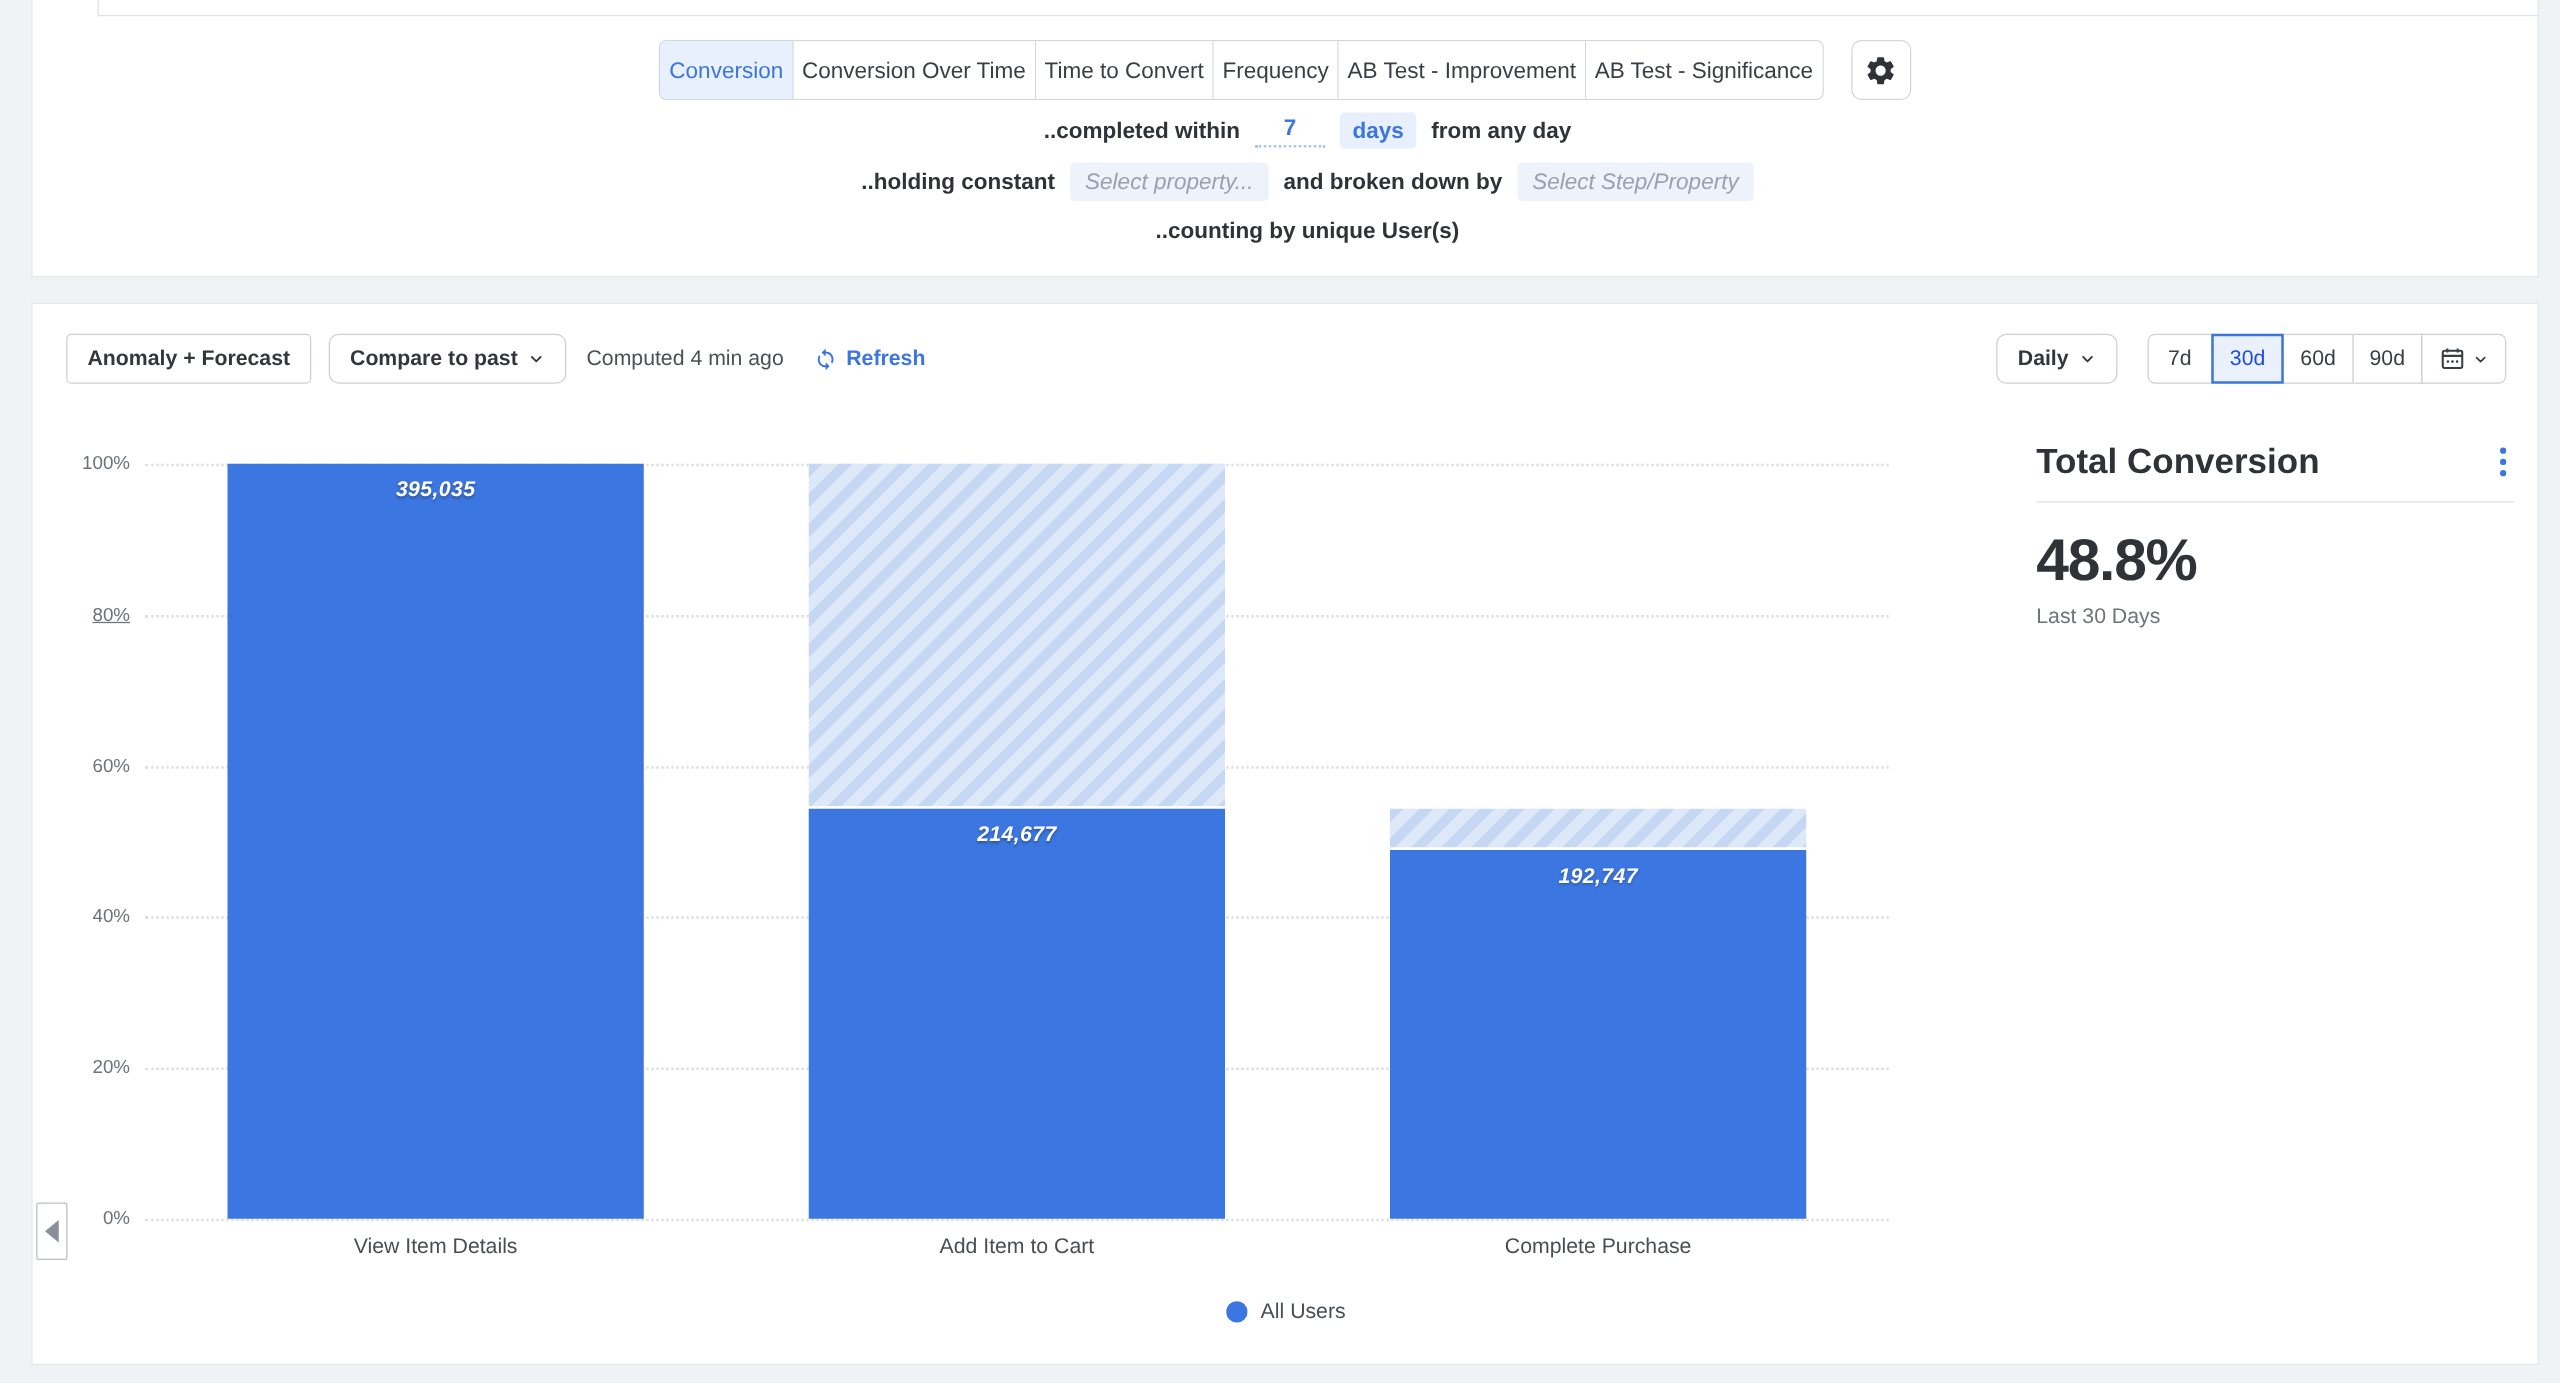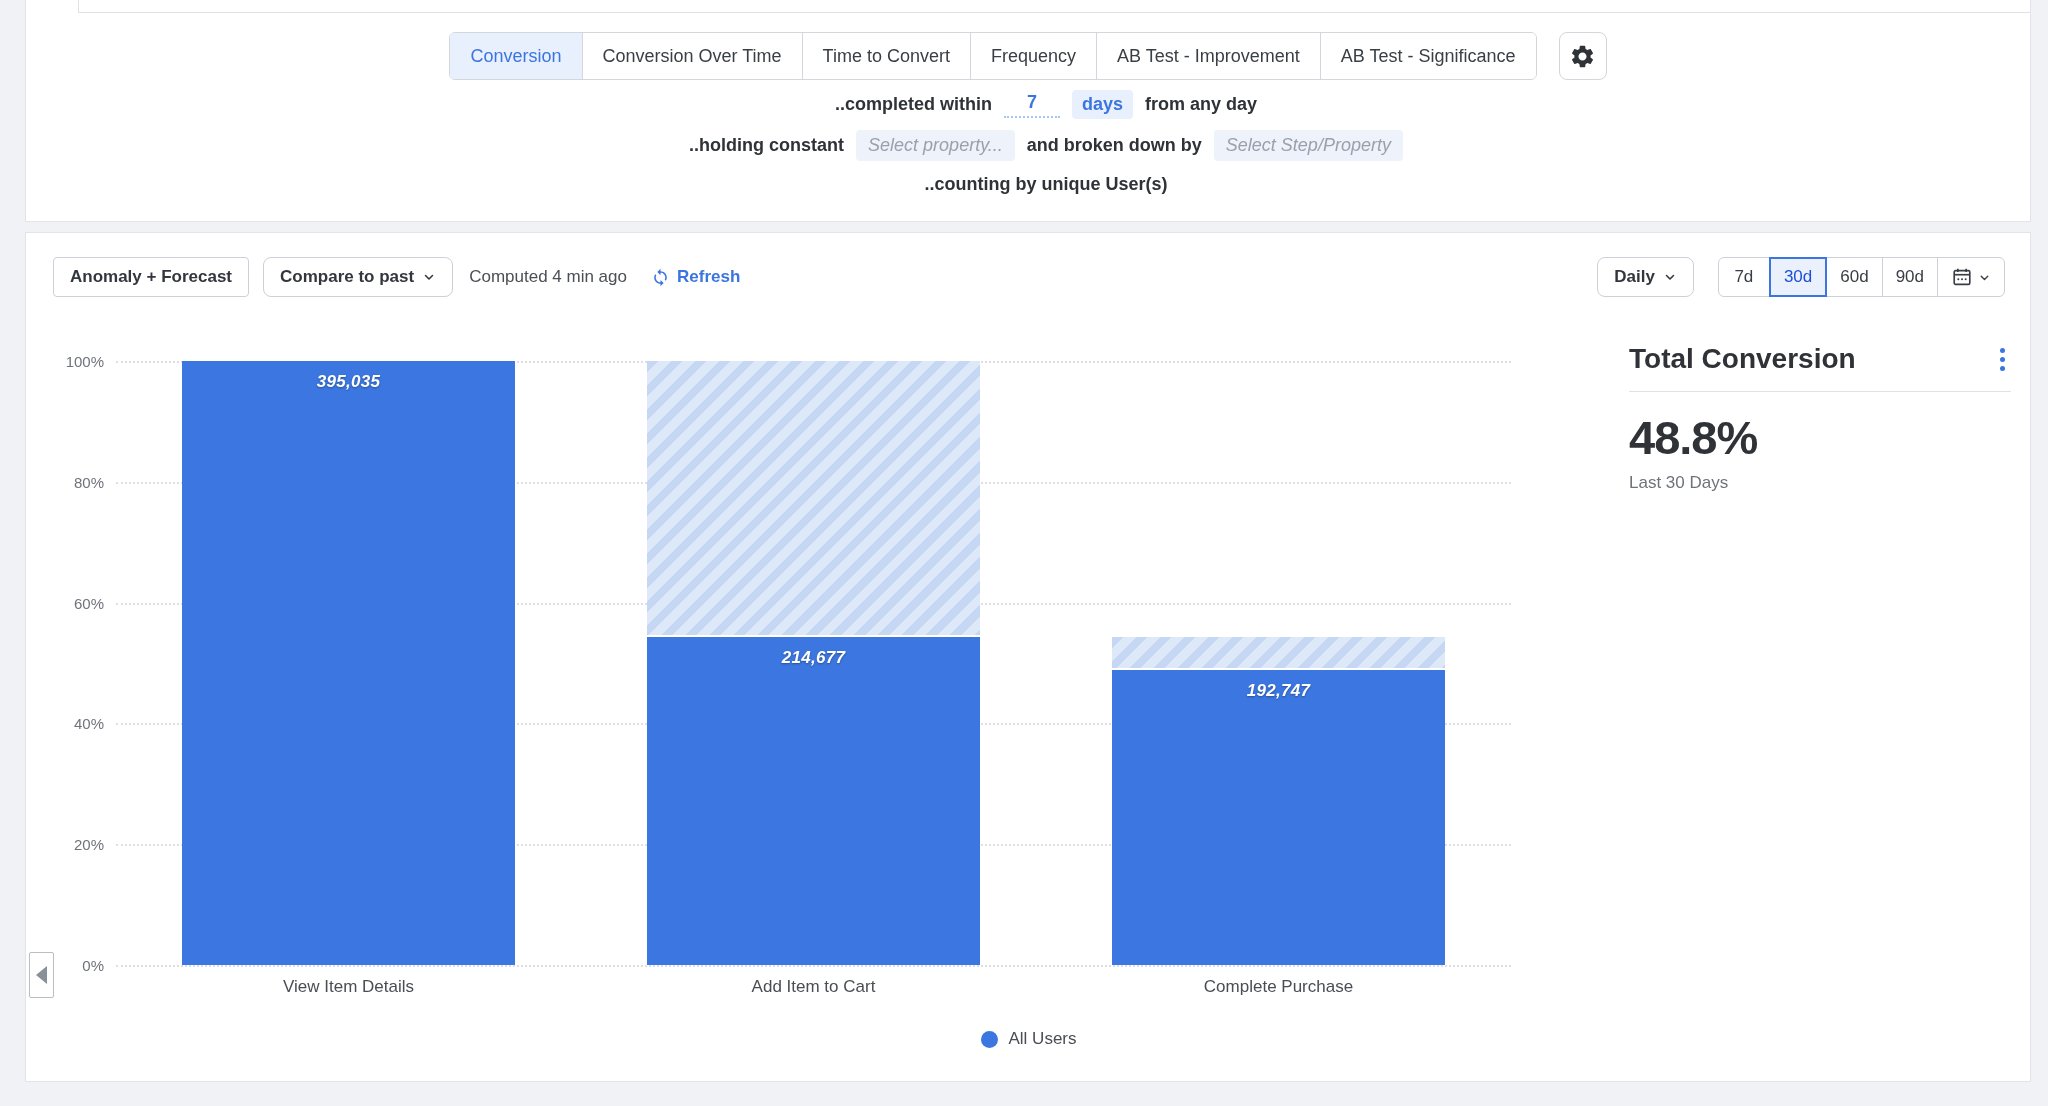--- a/index.html
+++ b/index.html
@@ -8,35 +8,35 @@
   .page { position:relative; width:2048px; height:1106px; background:#f1f2f5; overflow:hidden; }
   .card { position:absolute; background:#fff; border:1px solid #e2e4e9; }
 
   
   .query-card { left:25px; top:-2px; width:2006px; height:224px; border-top:none; }
   .qc-top-divider { position:absolute; top:14px; left:52px; right:0; height:1px; background:#dfe1e6; }
   .qc-top-vline { position:absolute; top:0; left:52px; width:1px; height:14px; background:#dfe1e6; }
 
   .tab-row { position:absolute; top:34px; left:0; right:0; display:flex; justify-content:center; align-items:center; gap:22px; }
   .tab-group { display:flex; border:1px solid #d3d6db; border-radius:6px; overflow:hidden; background:#fff; }
-  .tab { height:46px; display:flex; align-items:center; padding:0 20px; font-size:18px; color:#3a3e45; border-right:1px solid #d3d6db; cursor:pointer; white-space:nowrap; background:#fff; }
+  .tab { height:46px; display:flex; align-items:center; padding:0 7px; font-size:18px; color:#3a3e45; border-right:1px solid #d3d6db; cursor:pointer; white-space:nowrap; background:#fff; }
   .tab:last-child { border-right:none; }
   .tab.selected { background:#e9f0fd; color:#3b75e0; }
   .gear-btn { width:48px; height:48px; border:1px solid #d3d6db; border-radius:8px; background:#fff; display:flex; align-items:center; justify-content:center; cursor:pointer; }
 
   .def-line { position:absolute; left:0; right:0; display:flex; justify-content:center; align-items:center; gap:12px; font-size:18px; font-weight:bold; color:#2f3237;padding-left:36px; }
   .def-line-1 { top:92px; }
   .def-line-2 { top:132px; }
   .def-line-3 { top:176px; }
   .inline-num { color:#3b75e0; min-width:56px; text-align:center; border-bottom:2px dotted #a9c4ef; padding:0 8px 3px; cursor:text; }
   .inline-chip { color:#3b75e0; background:#e9f0fd; border-radius:4px; padding:4px 10px; cursor:pointer; }
   .placeholder-chip { color:#9aa1ab; background:#edf2fb; border-radius:4px; padding:5px 12px; font-style:italic; font-weight:normal; cursor:pointer; }
 
   
-  .chart-card { left:25px; top:232px; width:2006px; height:850px; }
+  .chart-card { left:25px; top:242px; width:2006px; height:850px; }
 
   .toolbar-left { position:absolute; top:24px; left:27px; display:flex; align-items:center; gap:14px; }
   .toolbar-right { position:absolute; top:24px; right:25px; display:flex; align-items:center; gap:24px; }
   .btn { height:40px; display:flex; align-items:center; gap:8px; background:#fff; border:1px solid #cdd0d6; font-size:17px; font-weight:bold; color:#33373d; padding:0 16px; cursor:pointer; font-family:"Liberation Sans", sans-serif; }
   .btn-square { border-radius:4px; }
   .btn-round { border-radius:8px; }
   .computed-text { font-size:17px; color:#4b5056; margin-left:2px; }
   .refresh-link { display:flex; align-items:center; gap:7px; color:#3b75e0; font-size:17px; font-weight:bold; cursor:pointer; margin-left:10px; }
 
   .range-group { display:flex; }
@@ -166,21 +166,21 @@
               <polyline points="6 9.5 12 15.5 18 9.5"></polyline>
             </svg>
           </div>
         </div>
     </div>
 
     <div class="plot" id="plot">
         <div class="gridline" style="top: 0px;"></div>
         <div class="ytick" style="top: 0px;">100%</div>
         <div class="gridline" style="top: 120.8px;"></div>
-        <div class="ytick" style="top: 120.8px;">80%</div>
+        <div class="ytick" style="top: 120.8px; text-decoration: underline;">80%</div>
         <div class="gridline" style="top: 241.6px;"></div>
         <div class="ytick" style="top: 241.6px;">60%</div>
         <div class="gridline" style="top: 362.4px;"></div>
         <div class="ytick" style="top: 362.4px;">40%</div>
         <div class="gridline" style="top: 483.2px;"></div>
         <div class="ytick" style="top: 483.2px;">20%</div>
         <div class="gridline" style="top: 604px;"></div>
         <div class="ytick" style="top: 604px;">0%</div>
         <div class="bar-solid" style="left: 66px; width: 333px; top: 0px; height: 604px; background: rgb(59, 118, 225);"></div>
         <div class="bar-label" style="left: 66px; width: 333px; top: 11px;">395,035</div>

